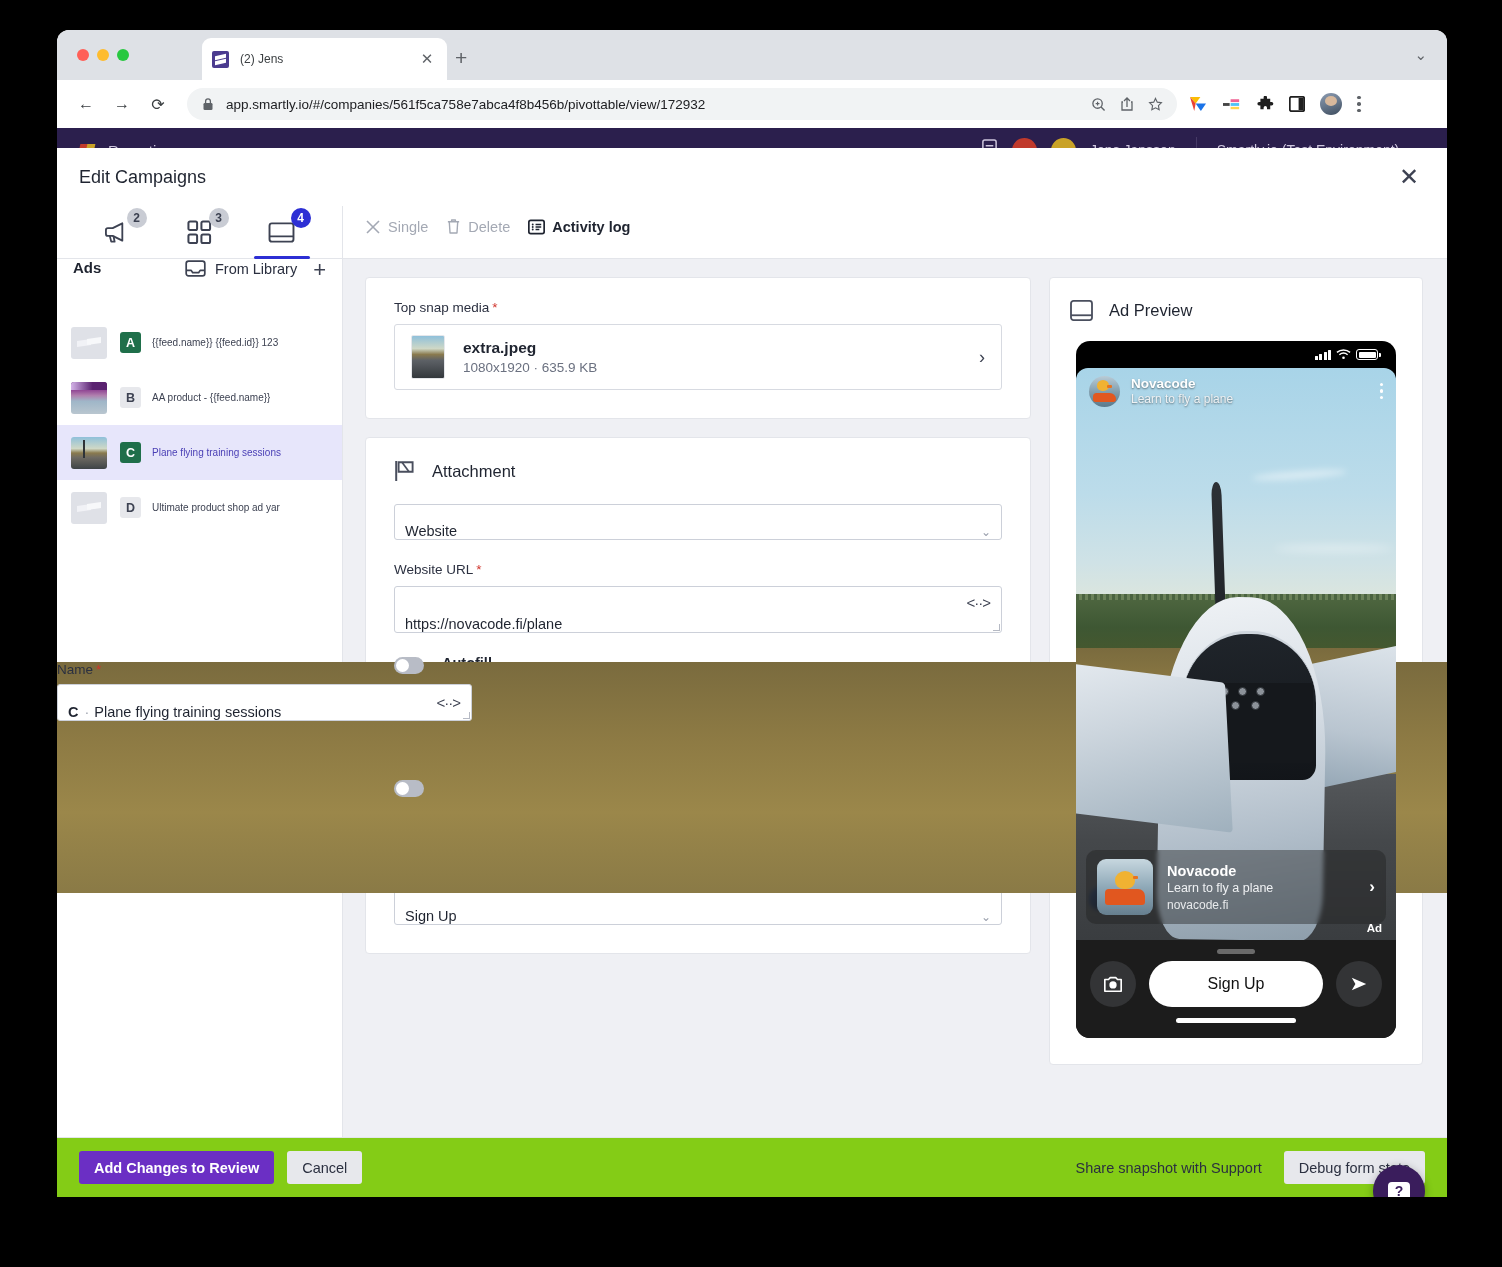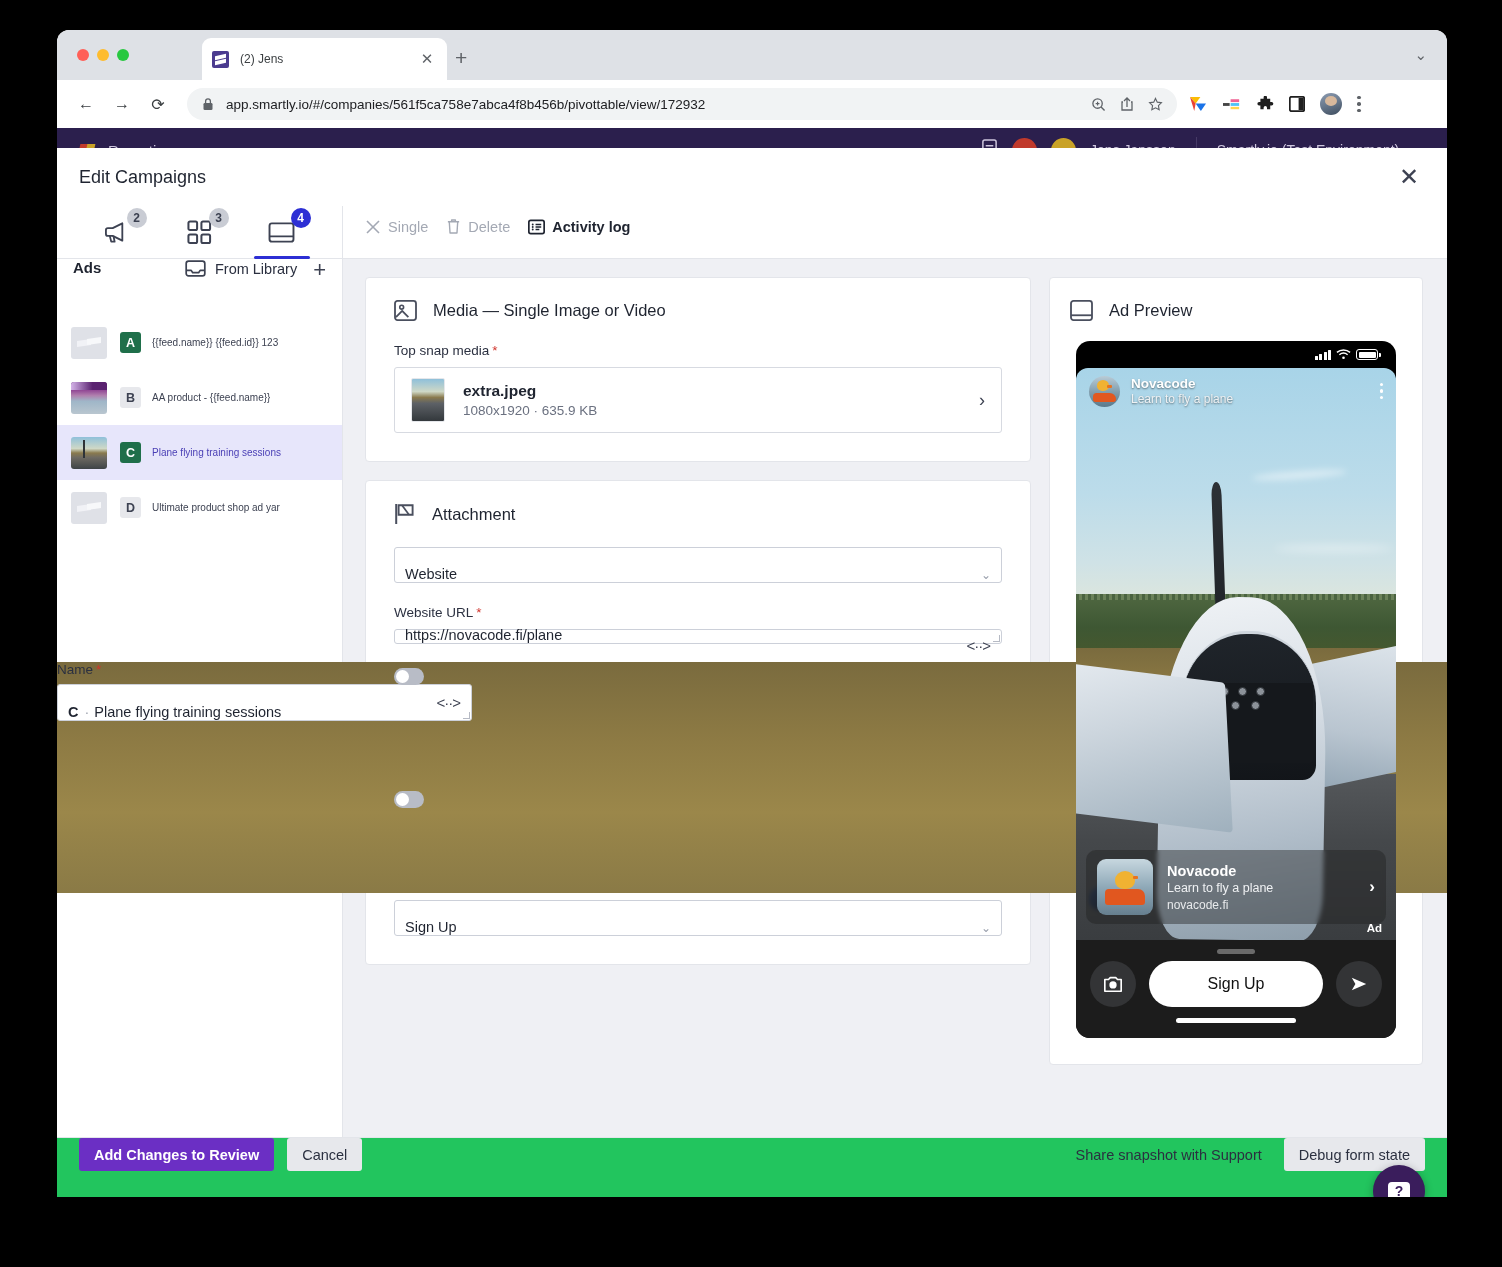--- a/index.html
+++ b/index.html
@@ -210,21 +210,21 @@
   .media-box{ border:1px solid #d7dae1; border-radius:3px; height:66px; display:flex; align-items:center; padding:0 16px; cursor:pointer;}
   .media-thumb{ width:34px; height:44px; border-radius:2px; margin-right:18px; flex:none;
                 background:linear-gradient(180deg,#8fc0da 0%,#cfd8c6 30%,#8a7a4e 44%,#5d6166 58%,#33383c 100%);
                 border:1px solid #e5e7eb; }
   .media-name{ font-size:15.5px; color:#1f2430; font-weight:600; }
   .media-meta{ font-size:13.5px; color:#6b7180; margin-top:3px; }
   .media-chev{ margin-left:auto; font-size:18px; color:#3d4252; }
 
   .wide-select{ width:100%; height:36px; }
   .url-wrap{ position:relative; width:100%; }
-  .url-input{ height:15px; width:100%; }
+  .url-input{ height:47px; width:100%; }
 
   .toggle-row{ display:flex; gap:18px; margin-top:22px; }
   .toggle{
     width:30px; height:17px; border-radius:9px; background:#b8bcc6; flex:none; margin-top:2px;
     position:relative; cursor:pointer;
   }
   .toggle::after{
     content:""; position:absolute; left:2px; top:2px; width:13px; height:13px;
     border-radius:50%; background:#fff;
   }
@@ -315,22 +315,22 @@
   .snap-footer{ position:absolute; left:0; right:0; bottom:0; height:98px; background:#1c1c1c; }
   .grabber{ width:38px;height:5px;border-radius:3px;background:#6a6a6a; margin:9px auto 0 auto;}
   .footer-row{ display:flex; align-items:center; justify-content:center; gap:13px; margin-top:7px; padding:0 14px;}
   .circ-btn{ width:46px;height:46px;border-radius:50%;background:#333436; display:flex;align-items:center;justify-content:center; flex:none; cursor:pointer;}
   .cta-btn{ flex:1; height:46px; border-radius:23px; background:#fff; display:flex; align-items:center; justify-content:center;
             font-size:16px; color:#111; font-weight:400; cursor:pointer;}
   .homebar{ width:120px;height:5px;border-radius:3px;background:#fff; margin:11px auto 0 auto;}
 
   
   .modal-foot{
-    height:60px; border-top:1px solid #e3e5ea; display:flex; align-items:flex-start;
-    padding:0 22px; background:#22c55e;
+    height:60px; border-top:1px solid #e3e5ea; display:flex; align-items:center;
+    padding:0 22px; background:#84cc16;
   }
   .btn-primary{ height:33px; background:#6b2fc4; color:#fff; border-radius:3px;
                 display:flex; align-items:center; padding:0 15px; font-size:14.5px; font-weight:700; cursor:pointer;}
   .btn-plain{ height:33px; background:#e7e8ec; color:#2b3040; border-radius:3px; margin-left:13px;
               display:flex; align-items:center; padding:0 15px; font-size:14.5px; cursor:pointer;}
   .foot-right{ margin-left:auto; display:flex; align-items:center; gap:22px;}
   .link-plain{ font-size:14.5px; color:#2b3040; cursor:pointer;}
   .help-fab{
     position:absolute; right:22px; bottom:-20px; width:52px; height:52px; border-radius:50%;
     background:#3a1d5c; color:#fff; display:flex; align-items:center; justify-content:center;
@@ -589,30 +589,20 @@
               <span>Activity log</span>
             </span>
           </div>
         </div>
 
         <div class="content">
 
           <div class="form-col">
 
             <div class="card">
-              <div class="card-title">
-                <span class="ico">
-                  <svg width="23" height="21" viewBox="0 0 24 22">
-                      <rect x="1" y="1" width="22" height="20" rx="2.6" fill="none" stroke="#4a4f5e" stroke-width="1.9"></rect>
-                      <circle cx="8" cy="7.5" r="2" fill="none" stroke="#4a4f5e" stroke-width="1.7"></circle>
-                      <path d="M2 18l6.5-6.5L15 18" fill="none" stroke="#4a4f5e" stroke-width="1.9" stroke-linejoin="round"></path>
-                    </svg>
-                </span>
-                <span>Media — Single Image or Video</span>
-              </div>
               <div class="sublabel">
                 <span>Top snap media</span><span class="req">*</span>
               </div>
               <div class="media-box">
                 <span class="media-thumb"></span>
                 <span>
                   <div class="media-name">extra.jpeg</div>
                   <div class="media-meta">1080x1920 · 635.9 KB</div>
                 </span>
                 <span class="media-chev">›</span>

